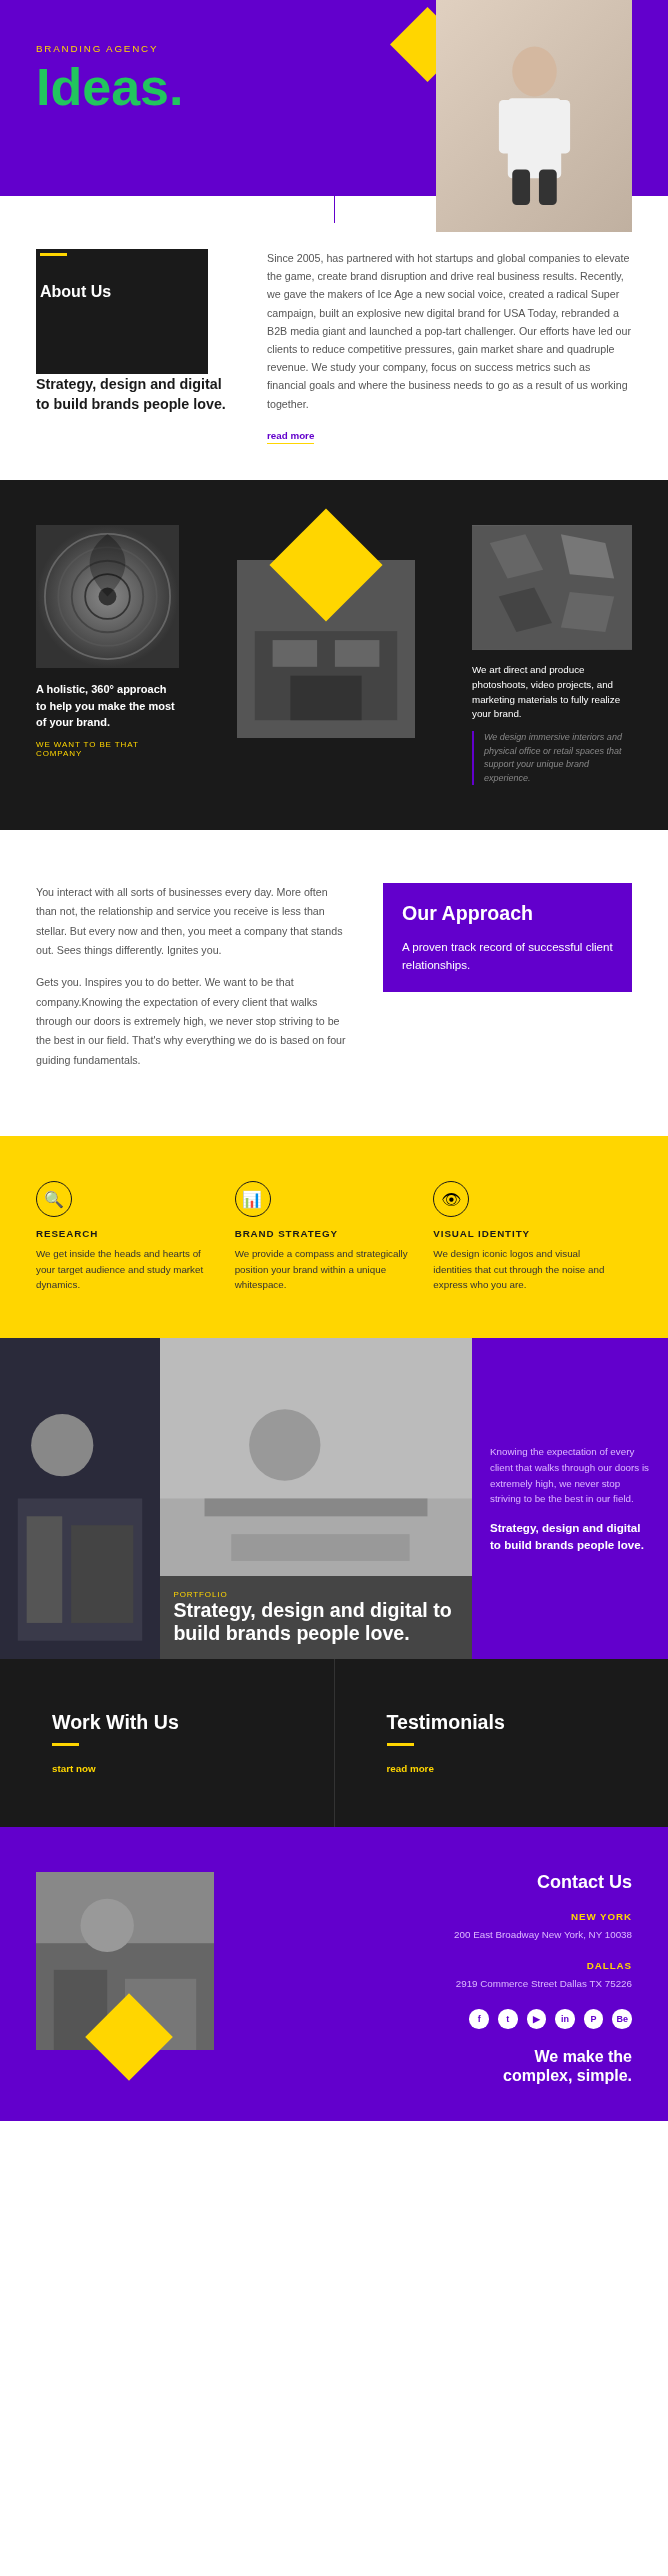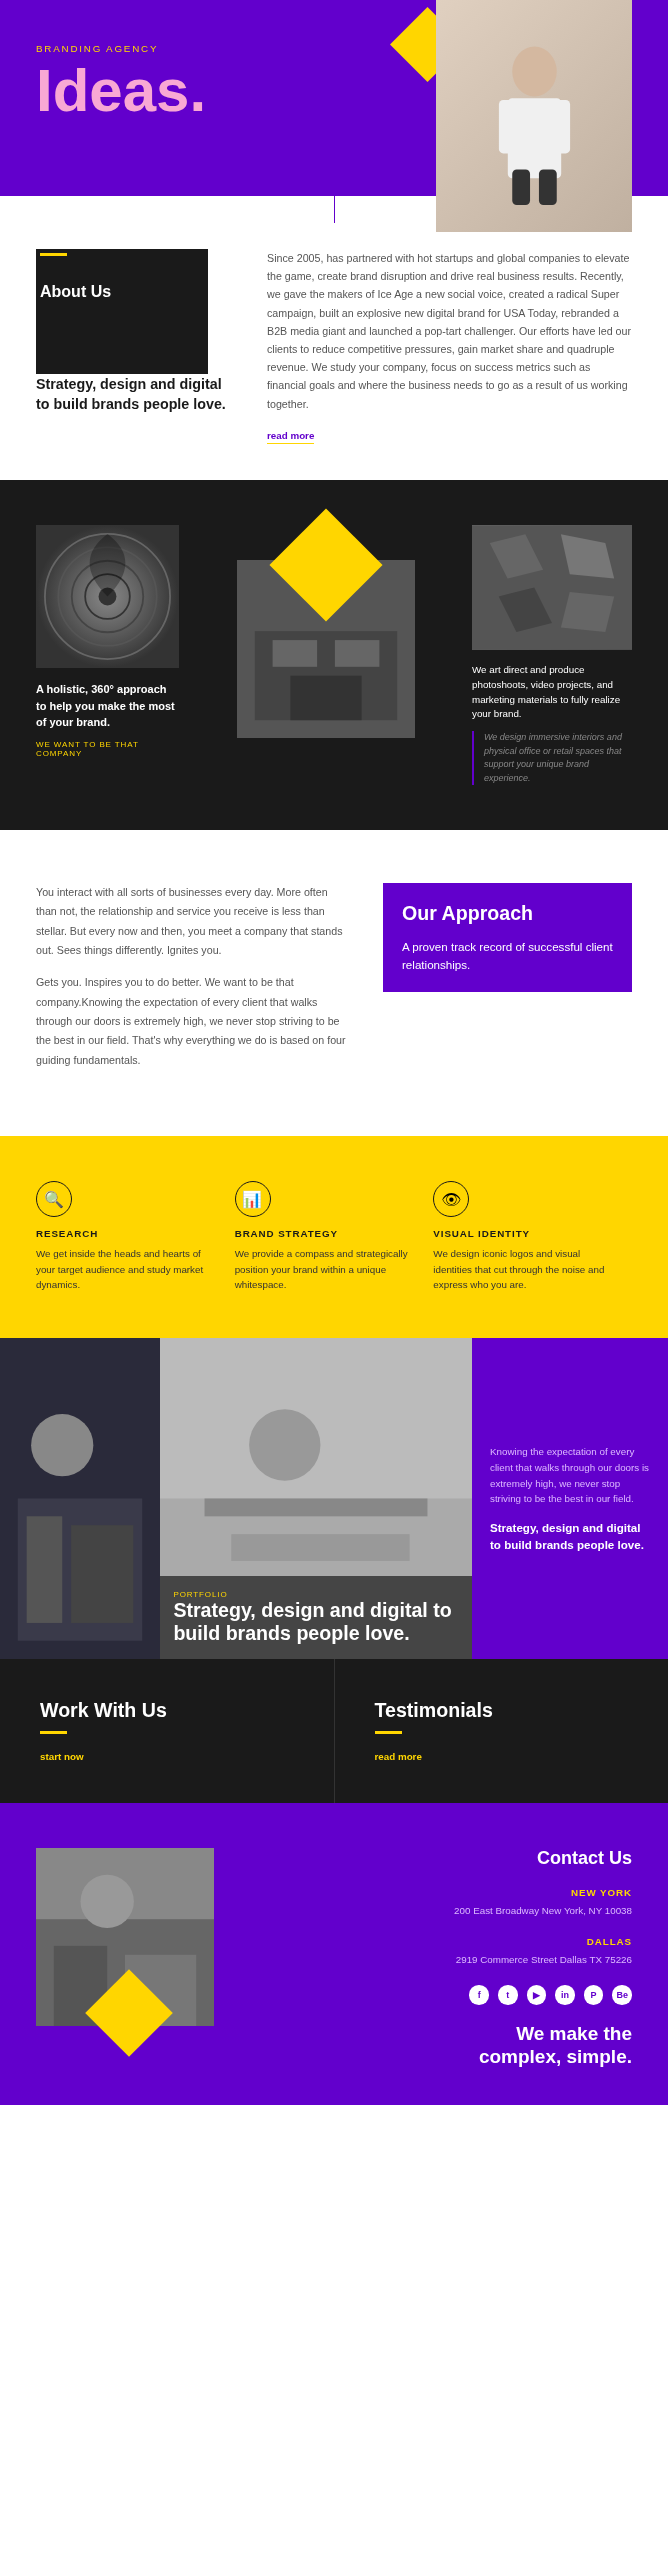--- a/index.html
+++ b/index.html
@@ -16,22 +16,22 @@
       padding: 43px 36px;
     }
     .branding-label {
       color: #ffd600;
       font-size: 9.8px;
       letter-spacing: 1.8px;
       text-transform: uppercase;
       margin-bottom: 7.1px;
     }
     .hero-title {
-      color: #f9a8d4;
-      font-size: 60px;
+      color: #22c55e;
+      font-size: 52px;
       font-weight: 900;
       line-height: 1;
     }
     .hero-image {
       position: absolute;
       right: 36px;
       top: 0;
       width: 196px;
       height: 232px;
       background: #ccc;
@@ -351,21 +351,21 @@
       line-height: 1.4;
     }
 
     
     .work-section {
       display: flex;
       background: #1a1a1a;
     }
     .work-box {
       flex: 1;
-      padding: 40px;
+      padding: 52px;
       border-right: 0.9px solid #333;
     }
     .work-box:last-child { border-right: none; }
     .work-title {
       color: #fff;
       font-size: 19.6px;
       font-weight: 700;
       margin-bottom: 9px;
     }
     .work-line {
@@ -442,21 +442,21 @@
       background: #fff;
       border-radius: 50%;
       display: flex;
       align-items: center;
       justify-content: center;
       font-size: 9px;
       color: #6200cc;
       font-weight: 700;
     }
     .footer-slogan {
-      font-size: 19px;
+      font-size: 16px;
       font-weight: 900;
       color: #fff;
       line-height: 1.2;
       text-align: right;
     }
   </style>
 </head>
 <body>
 
 <section class="hero">

